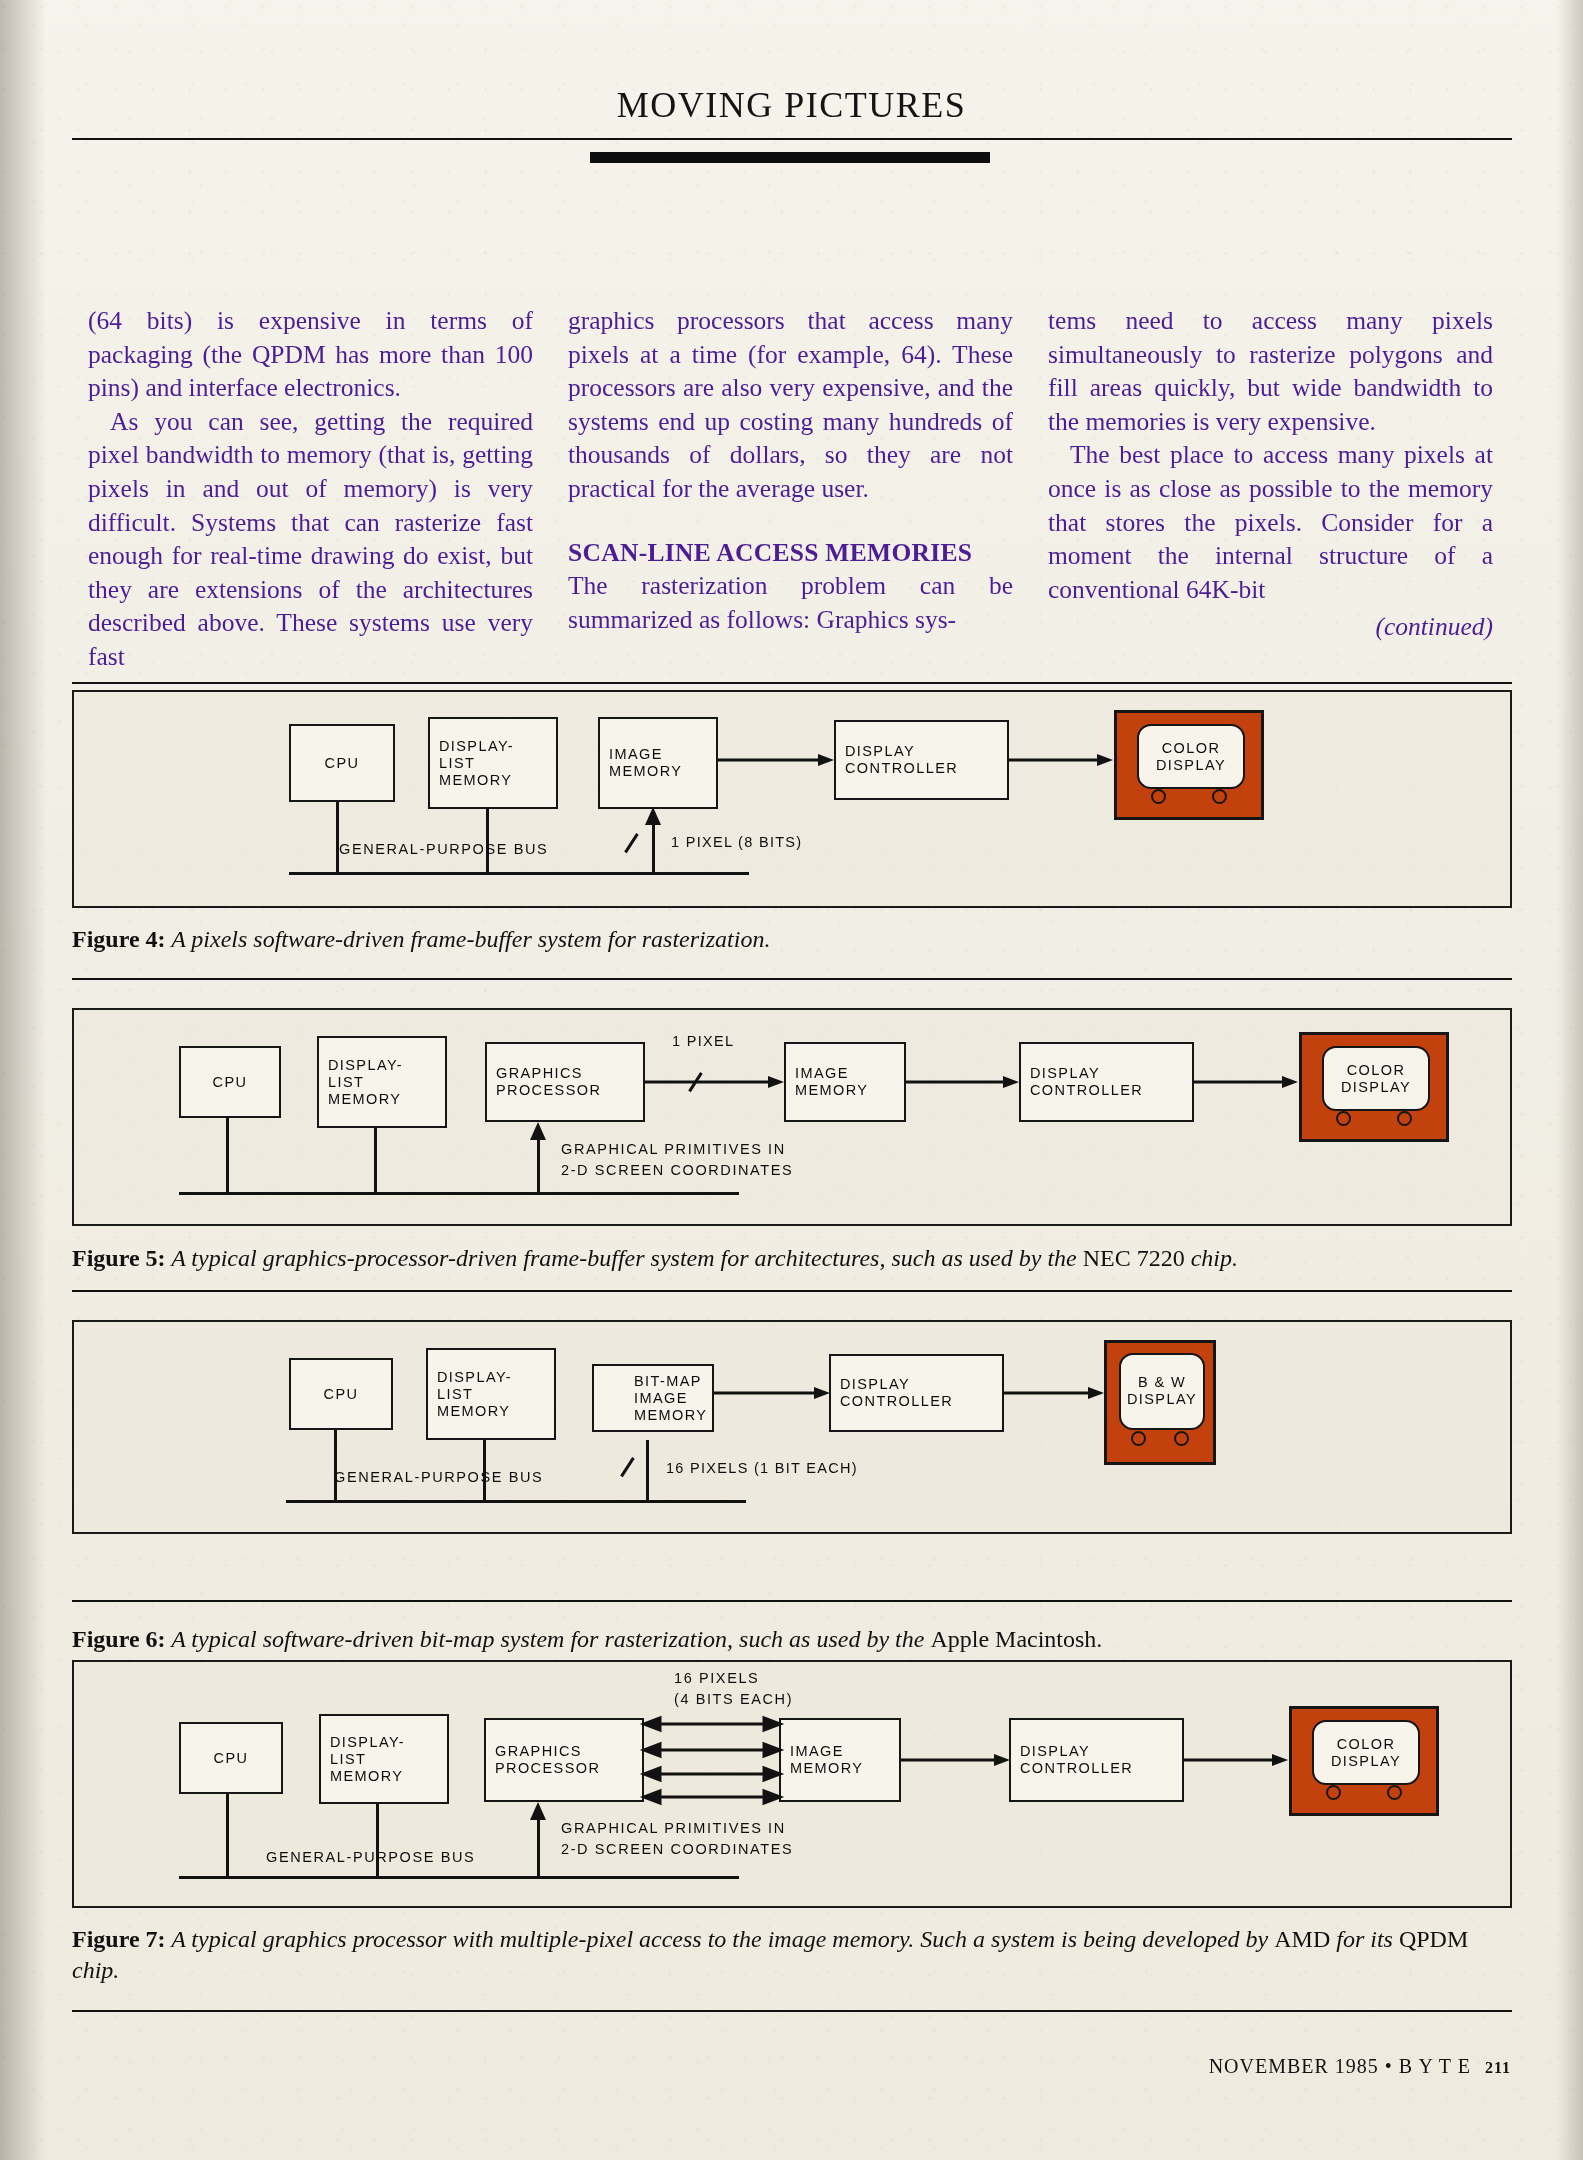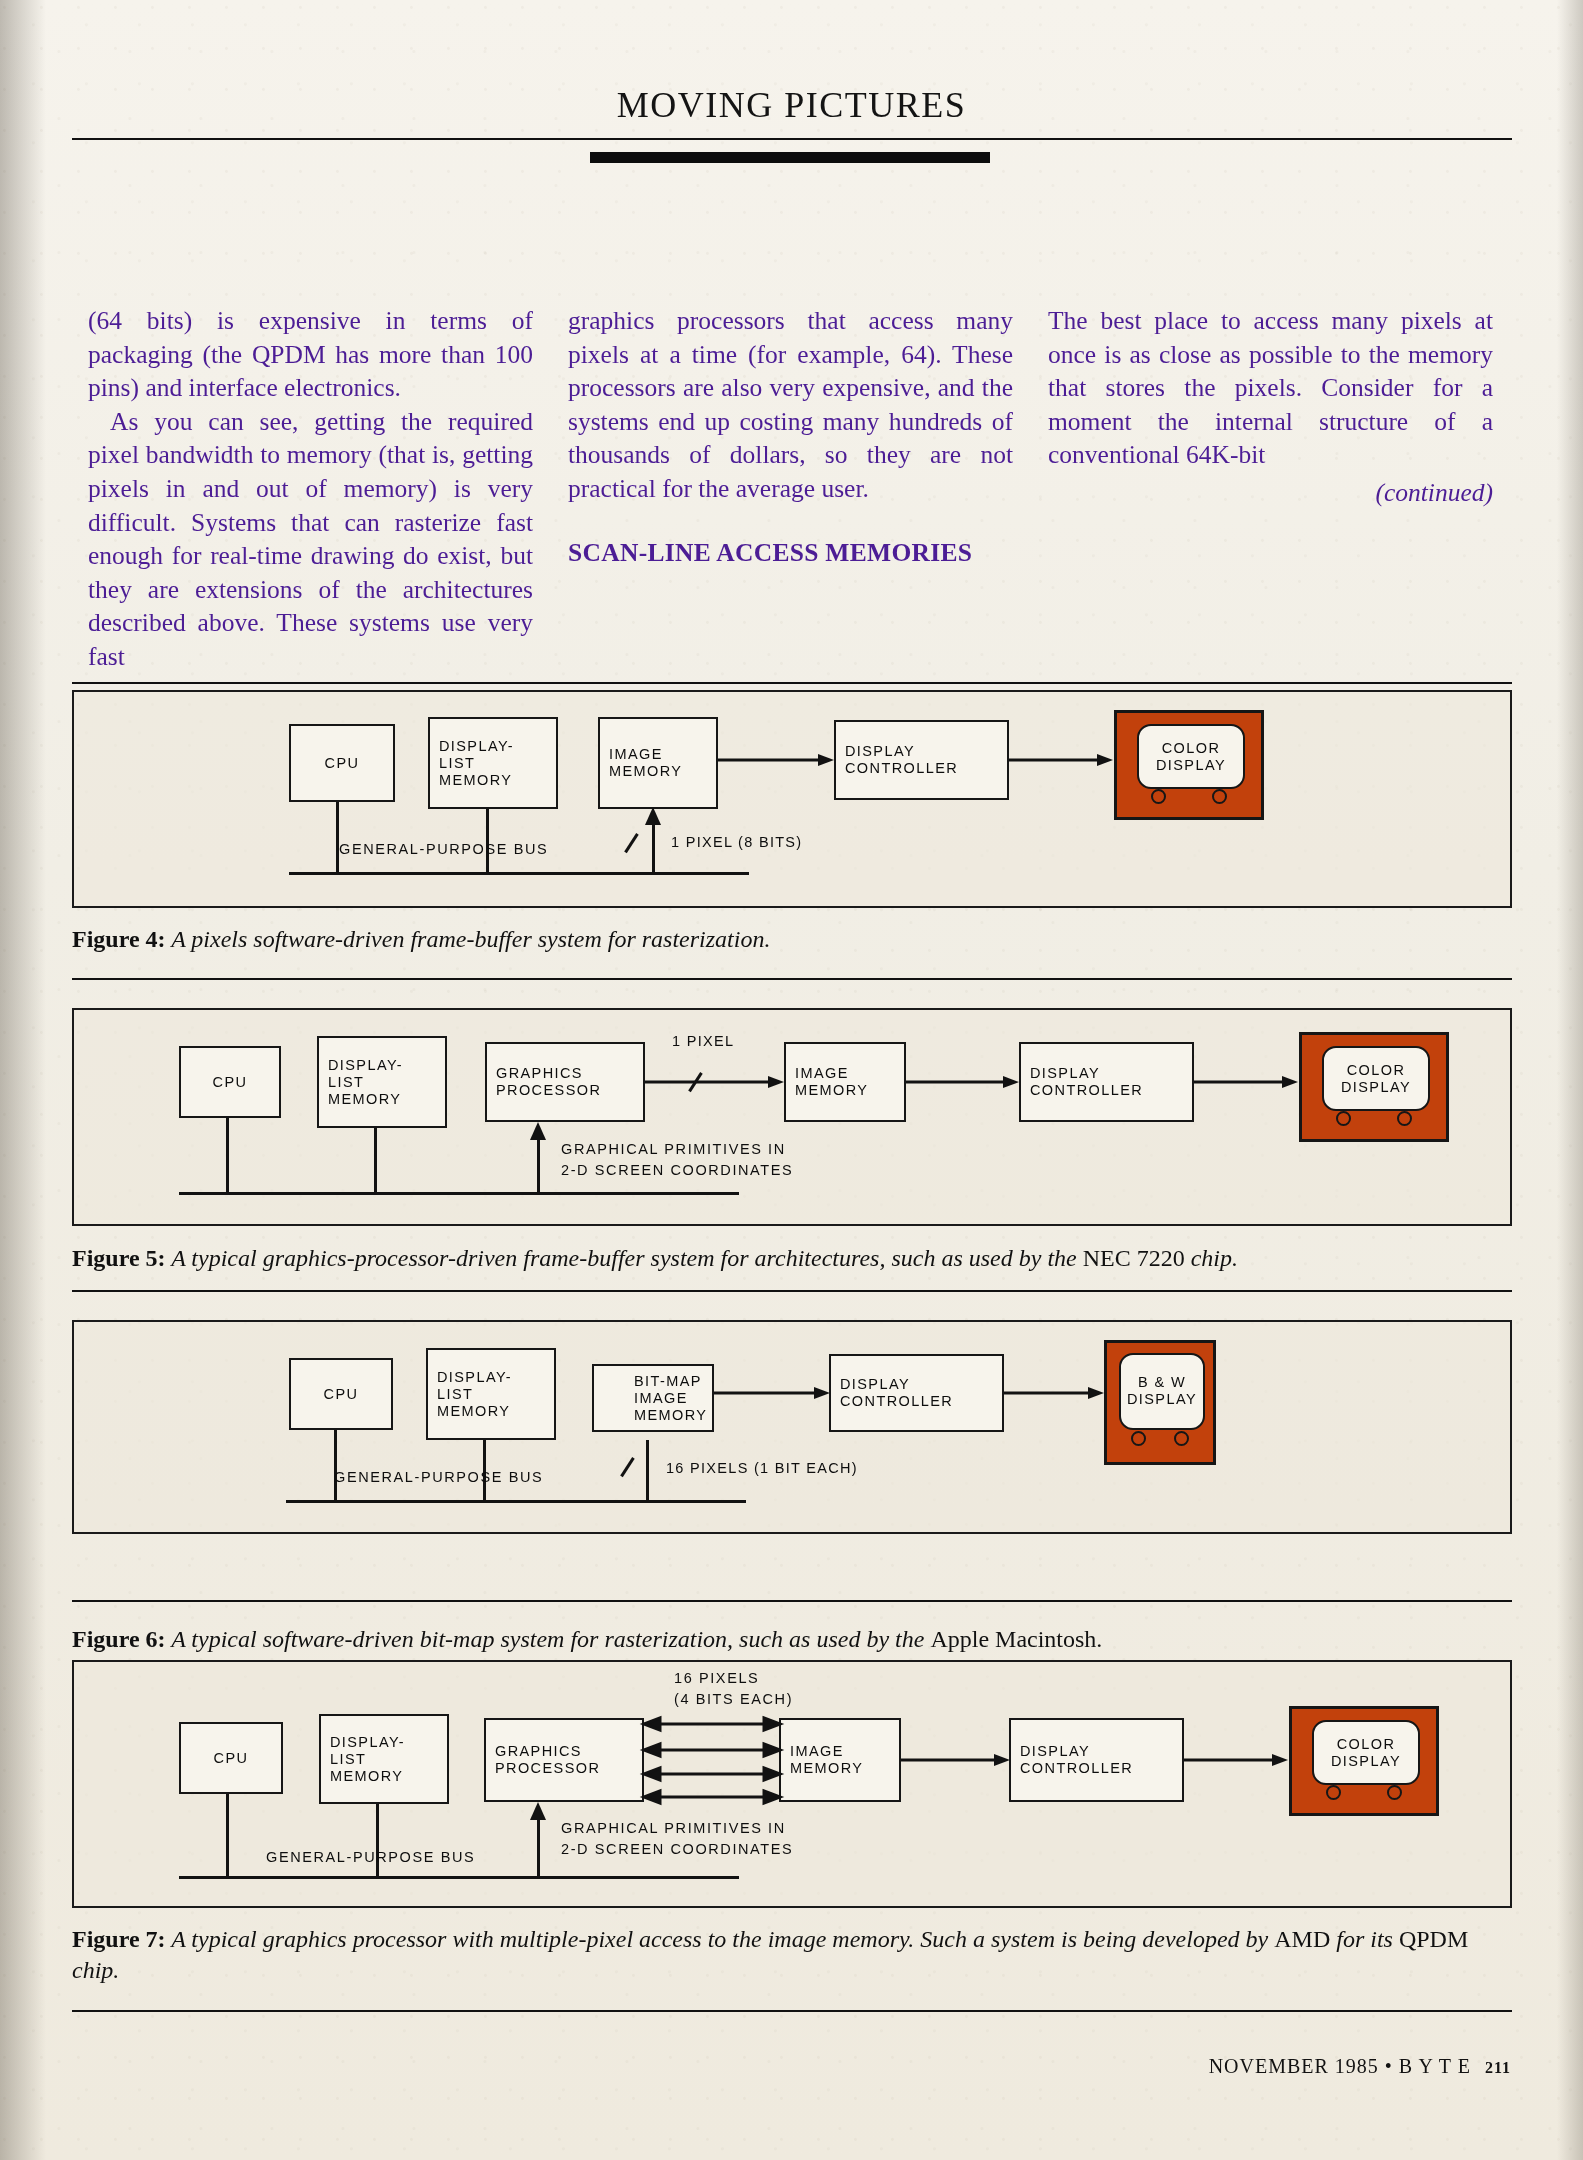--- a/index.html
+++ b/index.html
@@ -136,22 +136,24 @@
   <div class="hdr-bar"></div>
 
   <div class="cols">
     <div class="col">
       <p>(64 bits) is expensive in terms of packaging (the QPDM has more than 100 pins) and interface electronics.</p>
       <p>As you can see, getting the required pixel bandwidth to memory (that is, getting pixels in and out of memory) is very difficult. Systems that can rasterize fast enough for real-time drawing do exist, but they are extensions of the architectures described above. These systems use very fast</p>
     </div>
     <div class="col">
       <p>graphics processors that access many pixels at a time (for example, 64). These processors are also very expensive, and the systems end up costing many hundreds of thousands of dollars, so they are not practical for the average user.</p>
       <p class="sec-head">SCAN-LINE ACCESS MEMORIES</p>
+      <p style="text-indent:0">The rasterization problem can be summarized as follows: Graphics sys-</p>
     </div>
     <div class="col">
+      <p>tems need to access many pixels simultaneously to rasterize polygons and fill areas quickly, but wide bandwidth to the memories is very expensive.</p>
       <p>The best place to access many pixels at once is as close as possible to the memory that stores the pixels. Consider for a moment the internal structure of a conventional 64K-bit</p>
       <p class="contd">(continued)</p>
     </div>
   </div>
 
   <div class="fig-rule" style="top:682px"></div>
   <div class="fig-box" style="left:72px;top:690px;width:1440px;height:218px;">
 
     <div class="node ctr" style="left:215px;top:32px;width:106px;height:78px;">
       <div>CPU</div>

